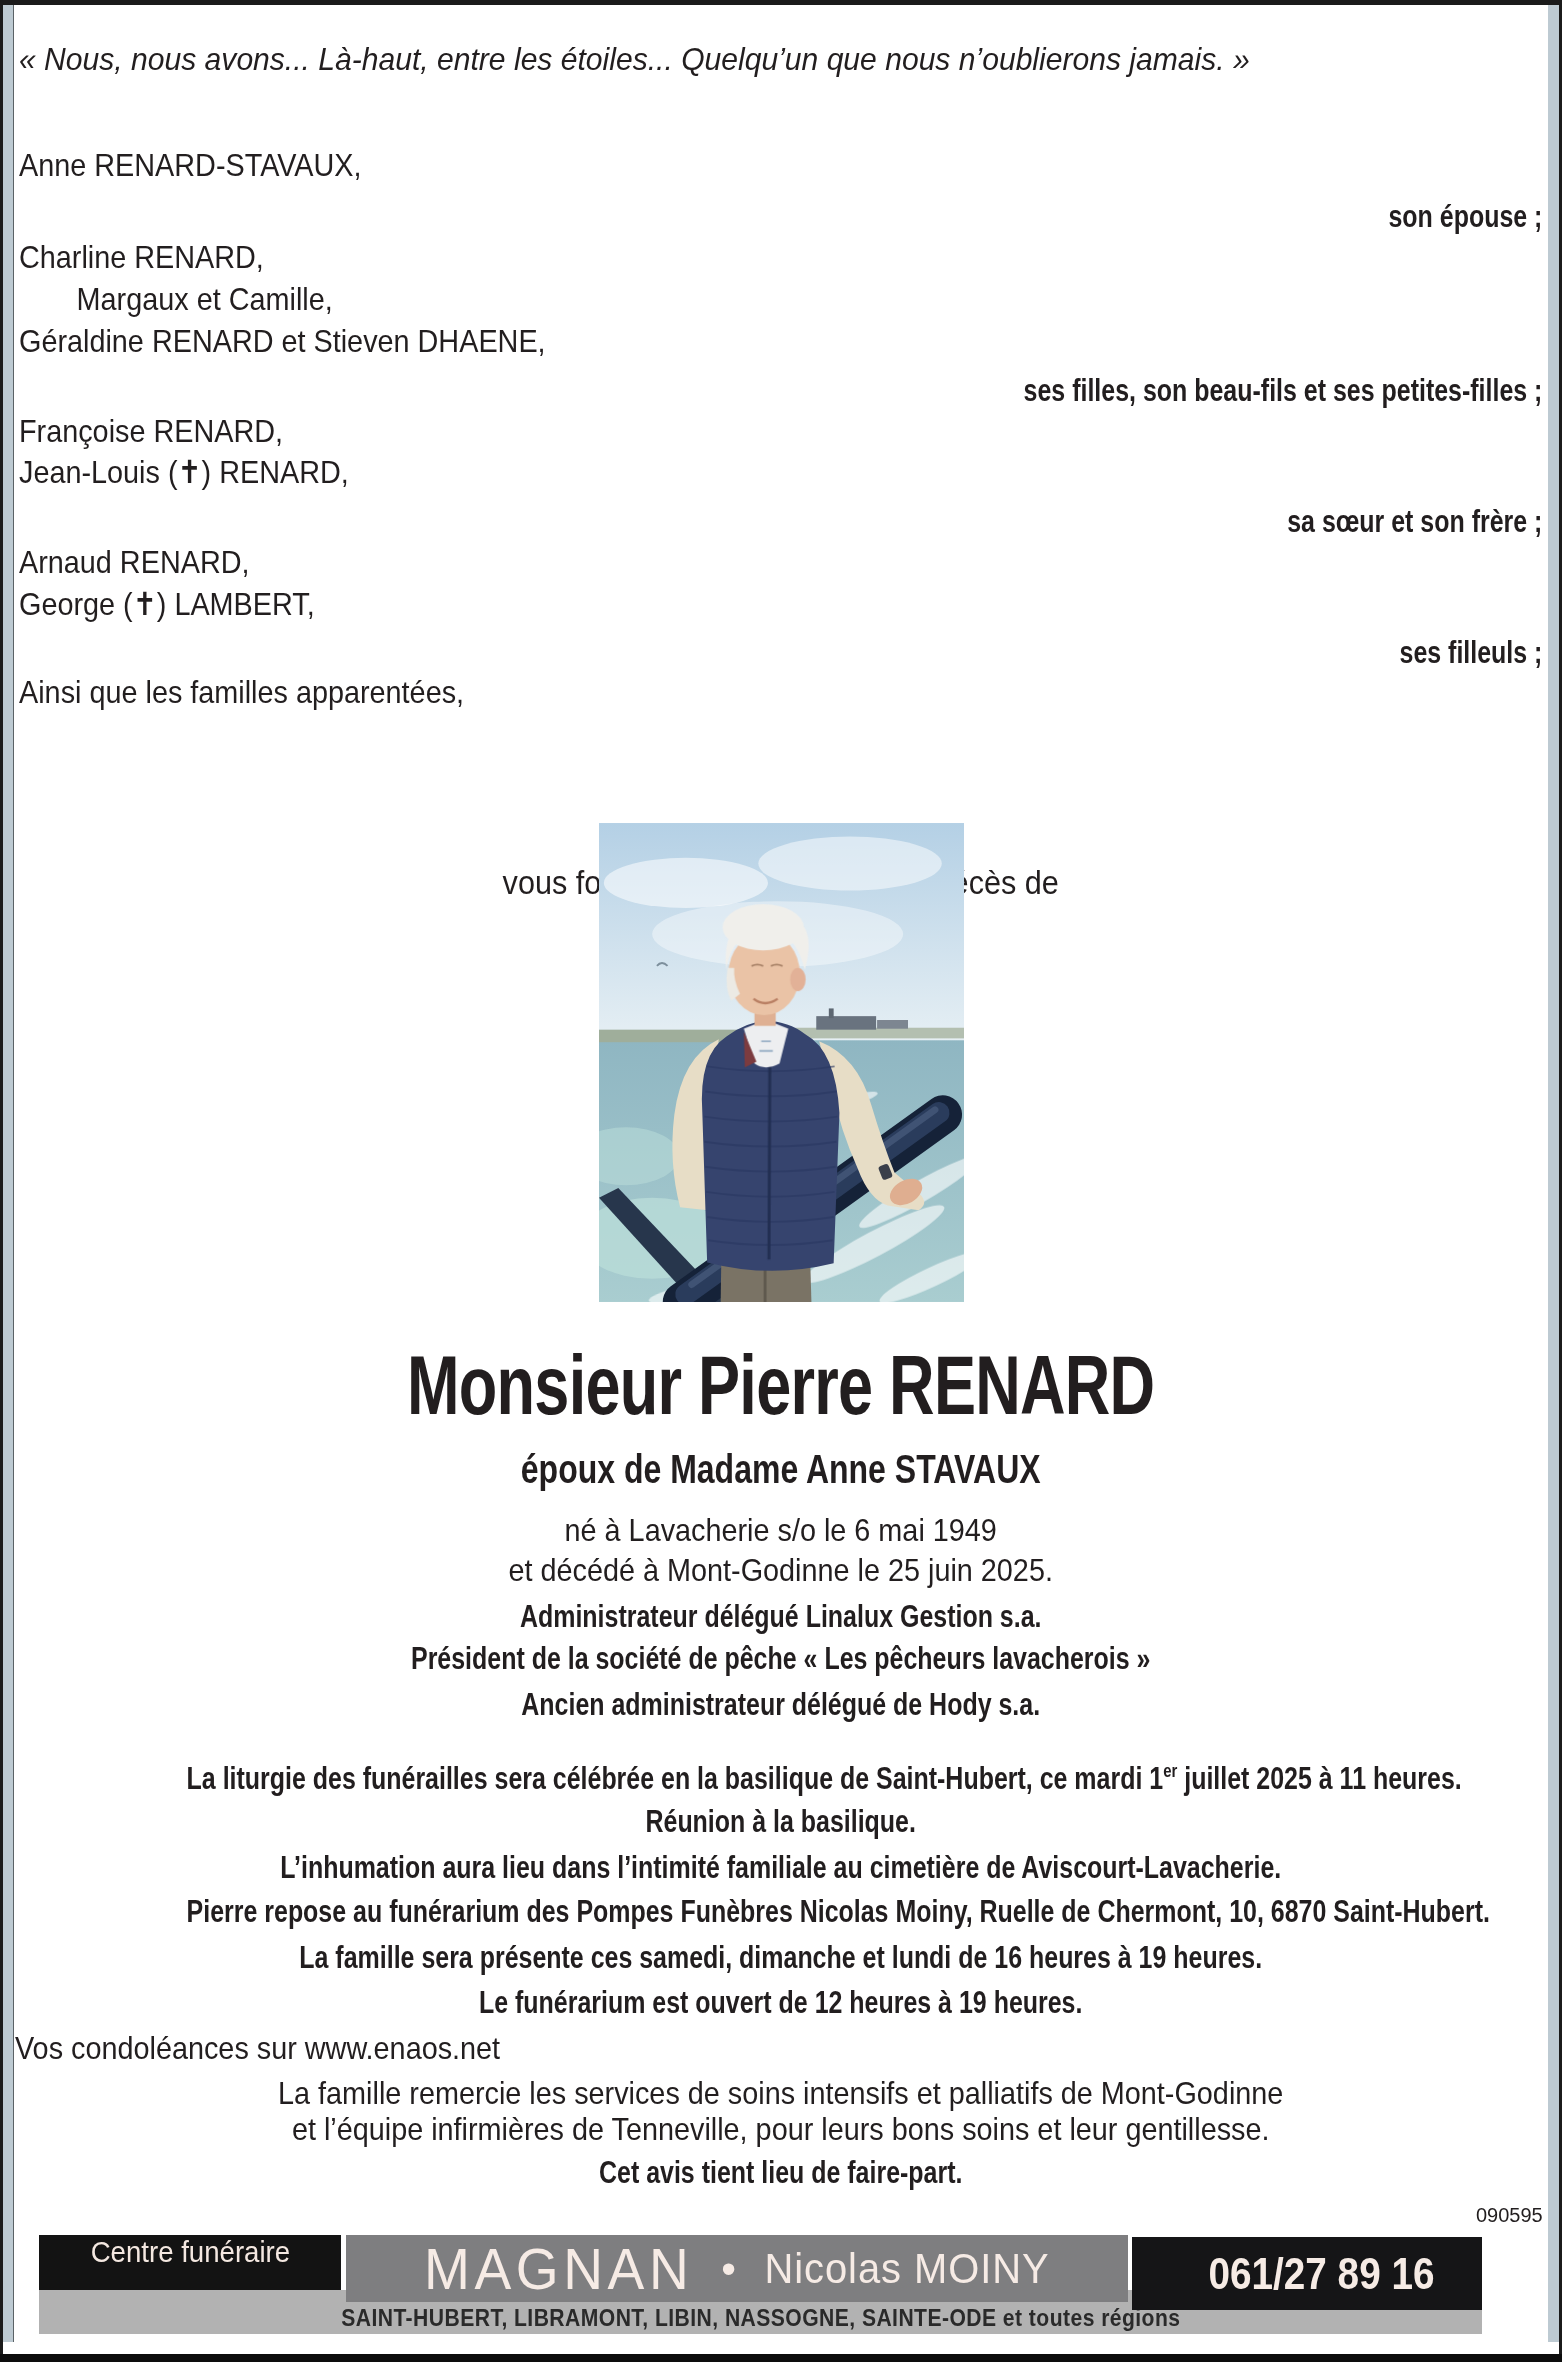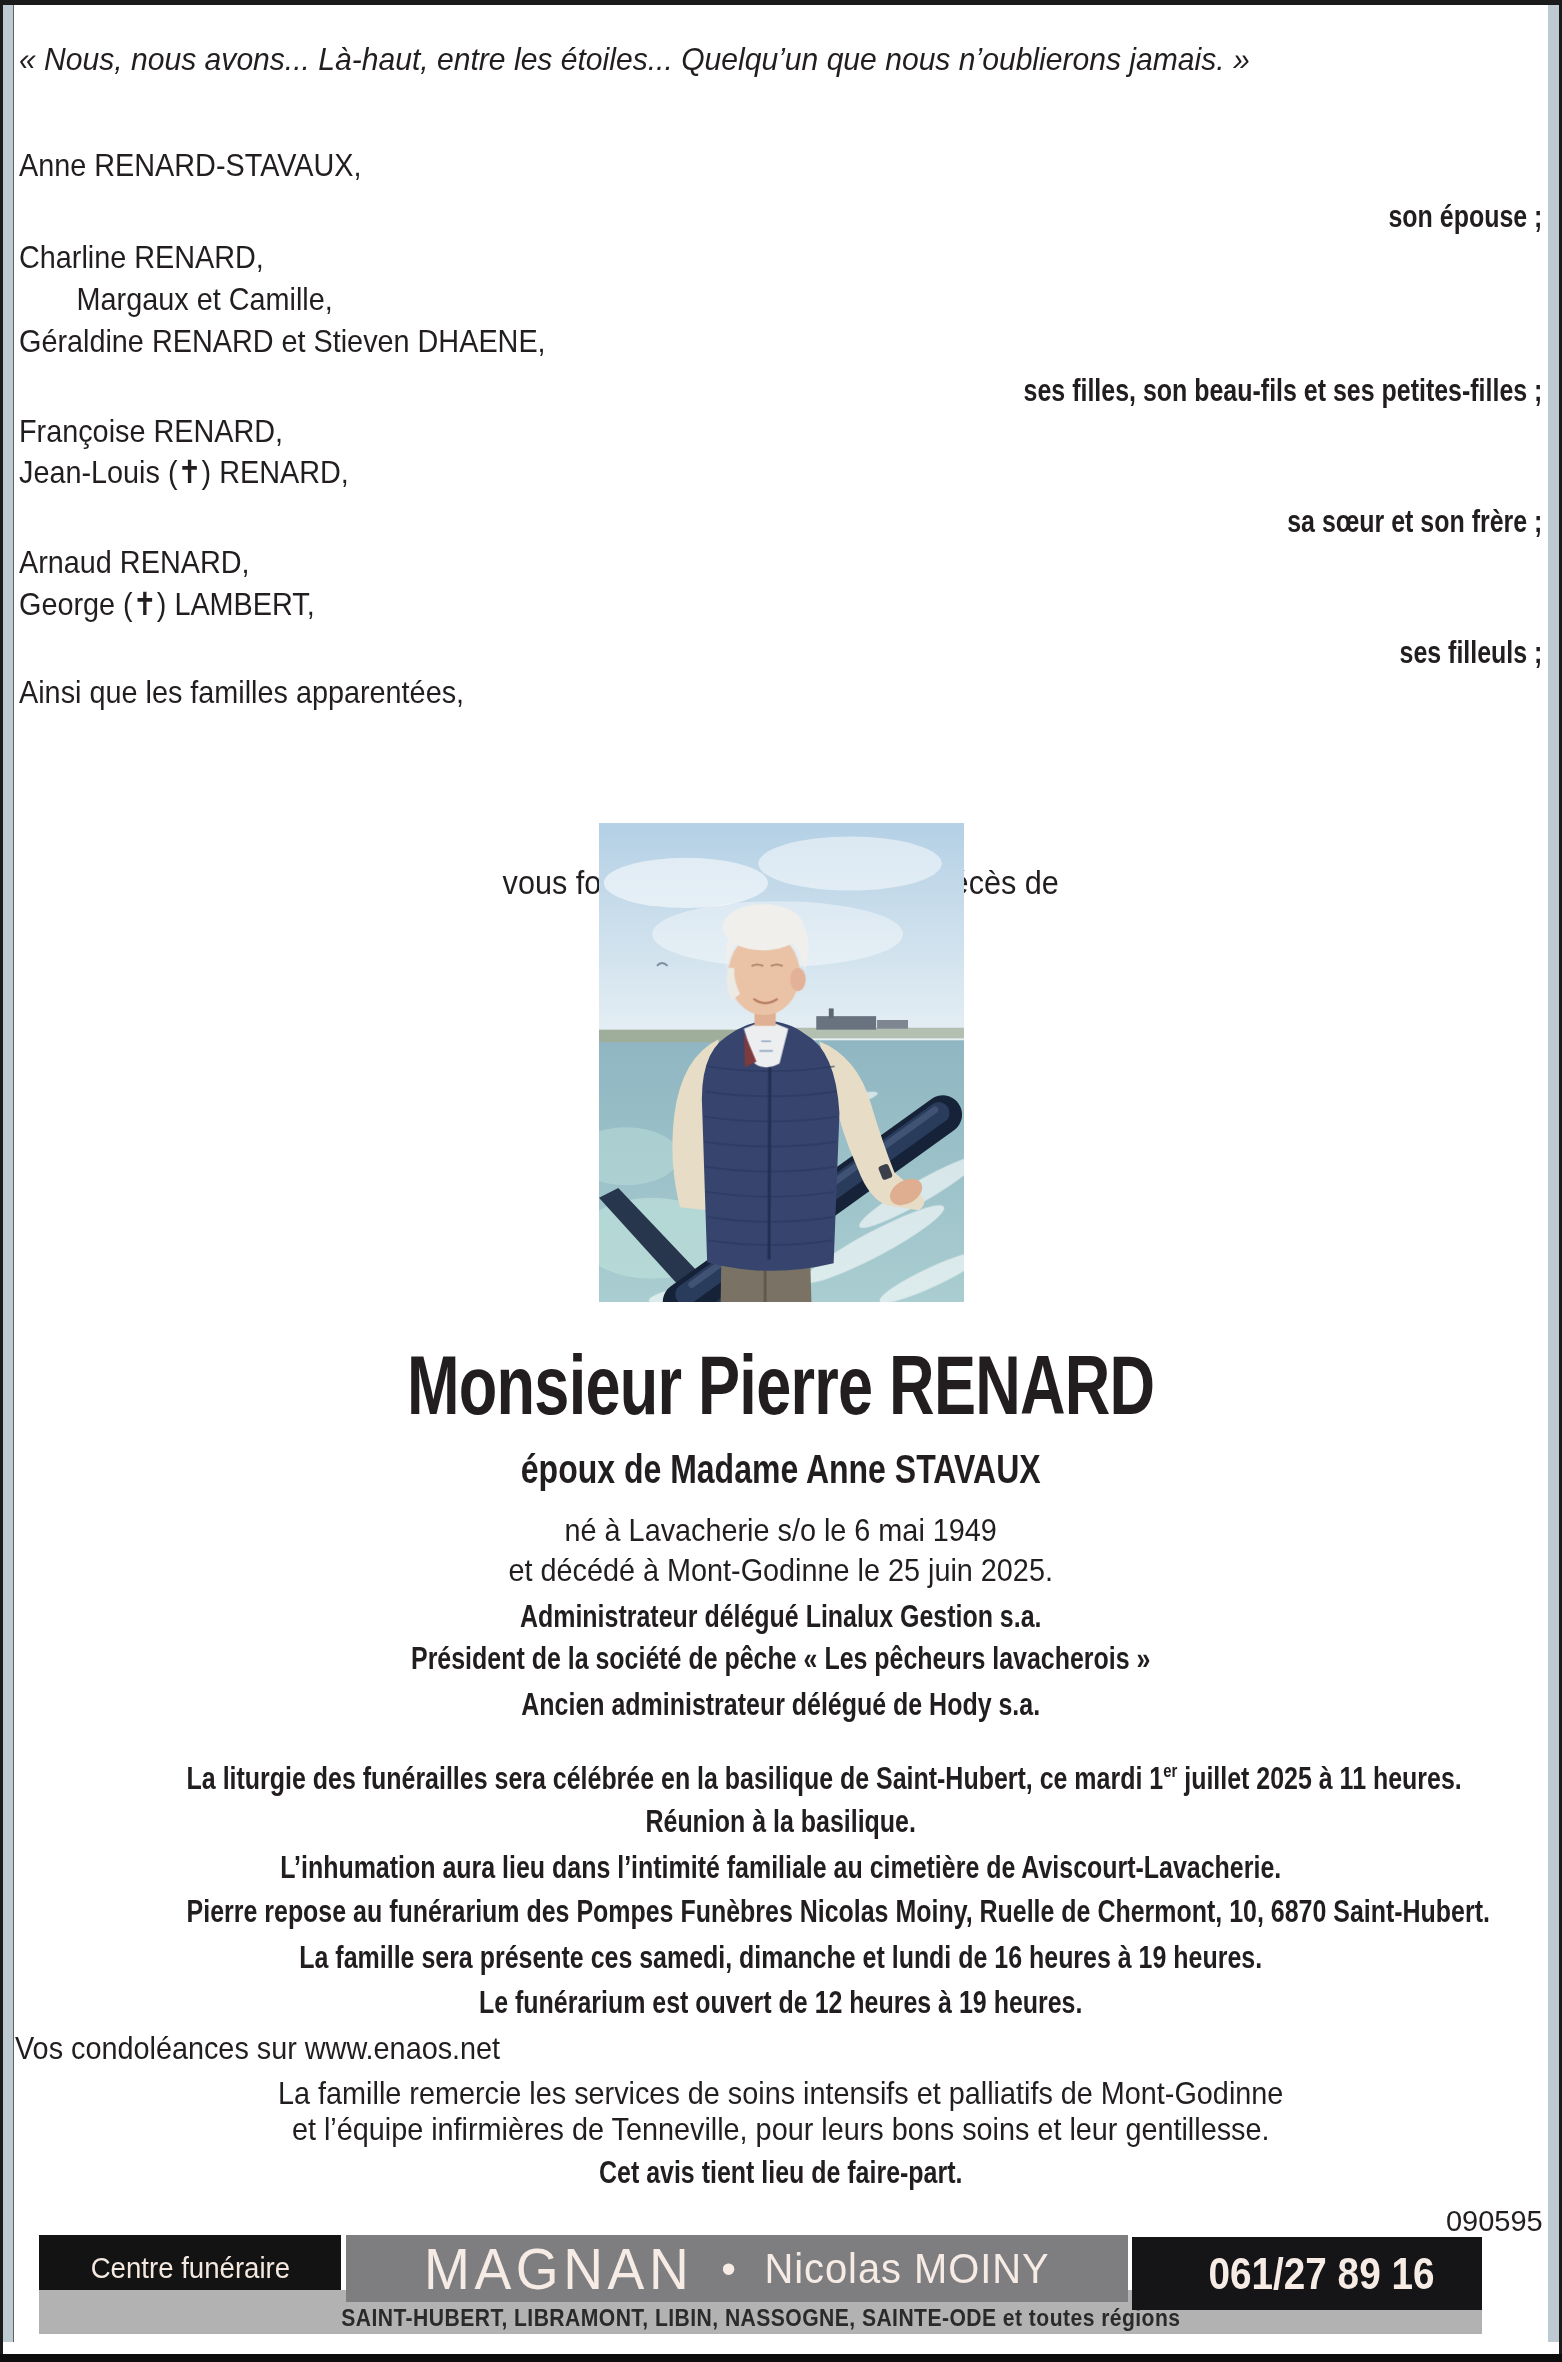--- a/index.html
+++ b/index.html
@@ -24,30 +24,30 @@
   .sqz-reg{transform:scaleX(.90);}
   .sqz-bold{transform:scaleX(.78);}
   .sqz-quote{transform:scaleX(.94);transform-origin:0 50%;}
   .o-l{transform-origin:0 50%;}
   .o-r{transform-origin:100% 50%;}
   .o-c{transform-origin:50% 50%;}
   .indent1{padding-left:64px;}
   .title{font-size:83px;font-weight:bold;letter-spacing:-1px;transform:scaleX(.76);transform-origin:50% 50%;}
   .subtitle{font-size:40px;font-weight:bold;transform:scaleX(.80);transform-origin:50% 50%;}
   sup{font-size:.6em;}
-  .ref{font-size:29px;}
+  .ref{font-size:20px;}
   
   .photo{position:absolute;left:599px;top:823px;width:365px;height:479px;overflow:hidden;}
   .photo svg{display:block;}
   
   .f-strip{position:absolute;left:39px;top:2290px;width:1443px;height:44px;background:#b2b2b2;
            display:flex;align-items:flex-end;justify-content:center;padding-bottom:1.9px;box-sizing:border-box;}
   .f-strip span{font-size:24px;font-weight:bold;color:#2a2a2a;letter-spacing:0.5px;transform:scaleX(.88);white-space:nowrap;}
   .f-black-left{position:absolute;left:39px;top:2235px;width:302px;height:55px;background:#131313;
-           display:flex;align-items:flex-end;justify-content:center;padding-bottom:4.8px;box-sizing:border-box;}
+           display:flex;justify-content:center;padding-bottom:4.8px;box-sizing:border-box;}
   .f-black-left span{font-size:30px;color:#f4e8e1;transform:scaleX(.92);white-space:nowrap;}
   .f-gray{position:absolute;left:346px;top:2235px;width:782px;height:67px;background:#7e7e80;
            display:flex;align-items:center;justify-content:center;gap:21px;}
   .f-gray .brand-main{font-size:58px;color:#f6ebe5;letter-spacing:4.8px;transform:scaleX(.95);}
   .f-gray .brand-sep{font-size:42px;color:#f6ebe5;}
   .f-gray .brand-sub{font-size:42px;color:#f6ebe5;letter-spacing:1px;transform:scaleX(.95);white-space:nowrap;}
   .f-black-right{position:absolute;left:1132px;top:2237px;width:350px;height:73px;background:#151517;
            display:flex;align-items:center;justify-content:center;padding-left:29px;box-sizing:border-box;}
   .f-black-right span{font-size:44px;font-weight:bold;color:#f6ebe5;transform:scaleX(.88);white-space:nowrap;}
 </style>

